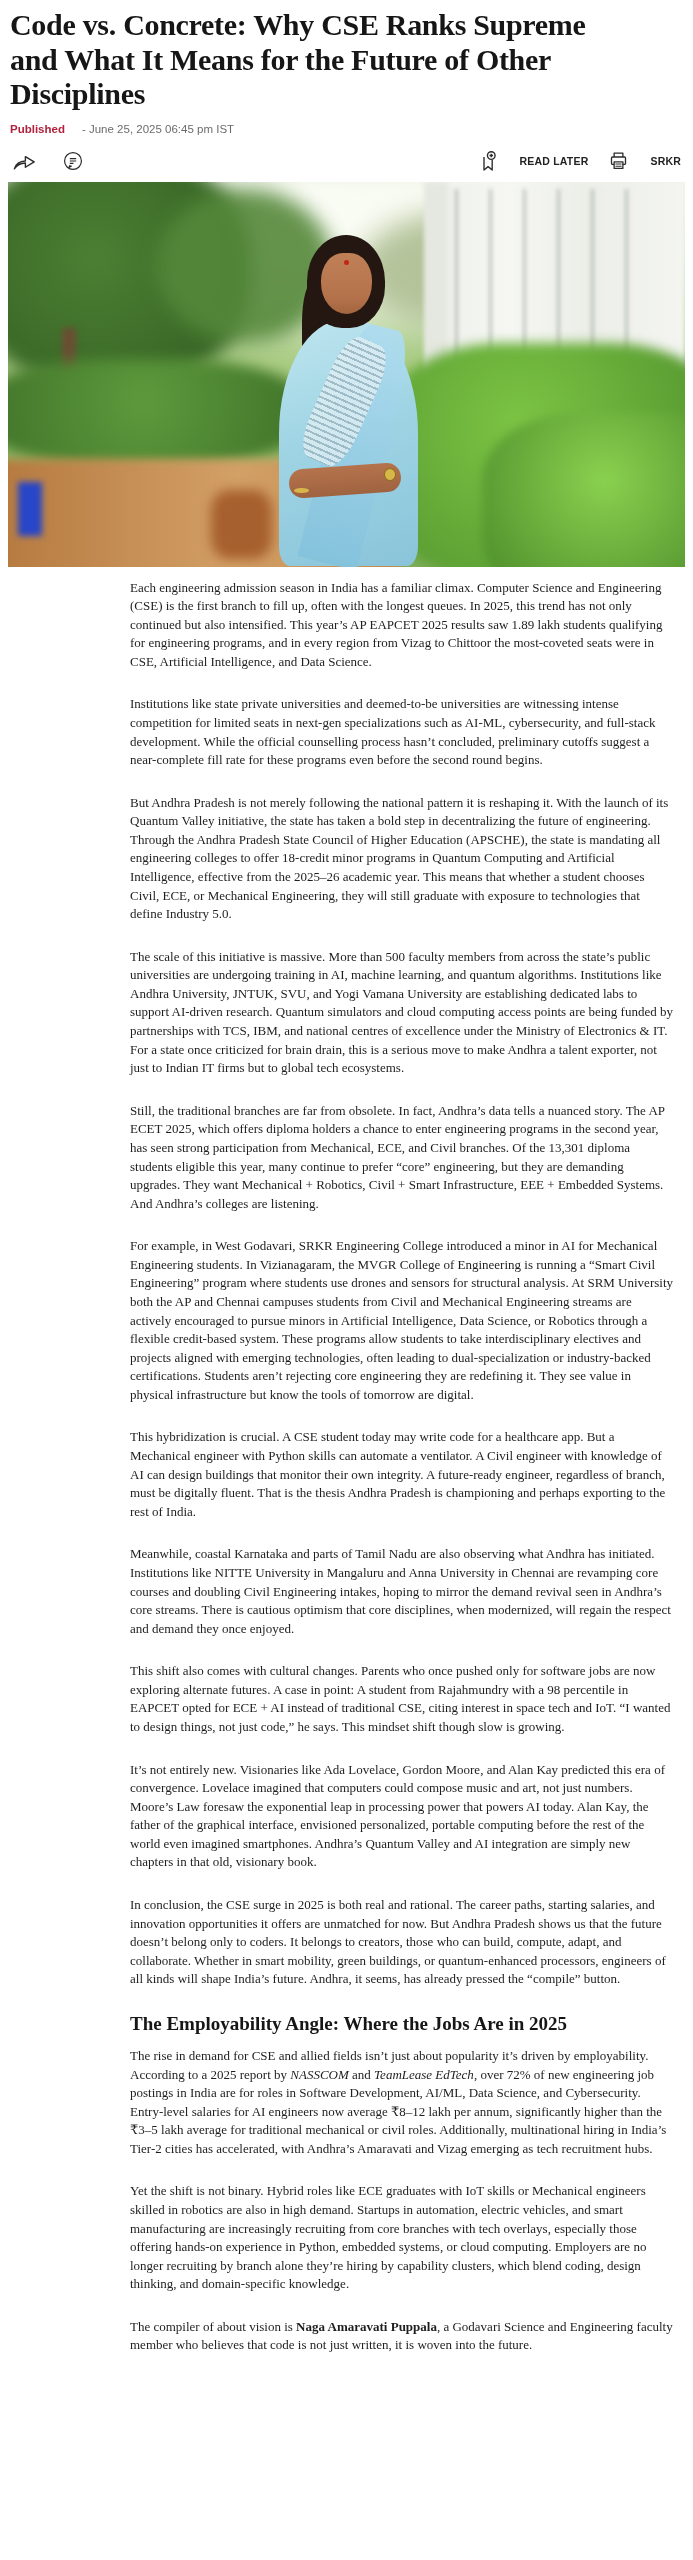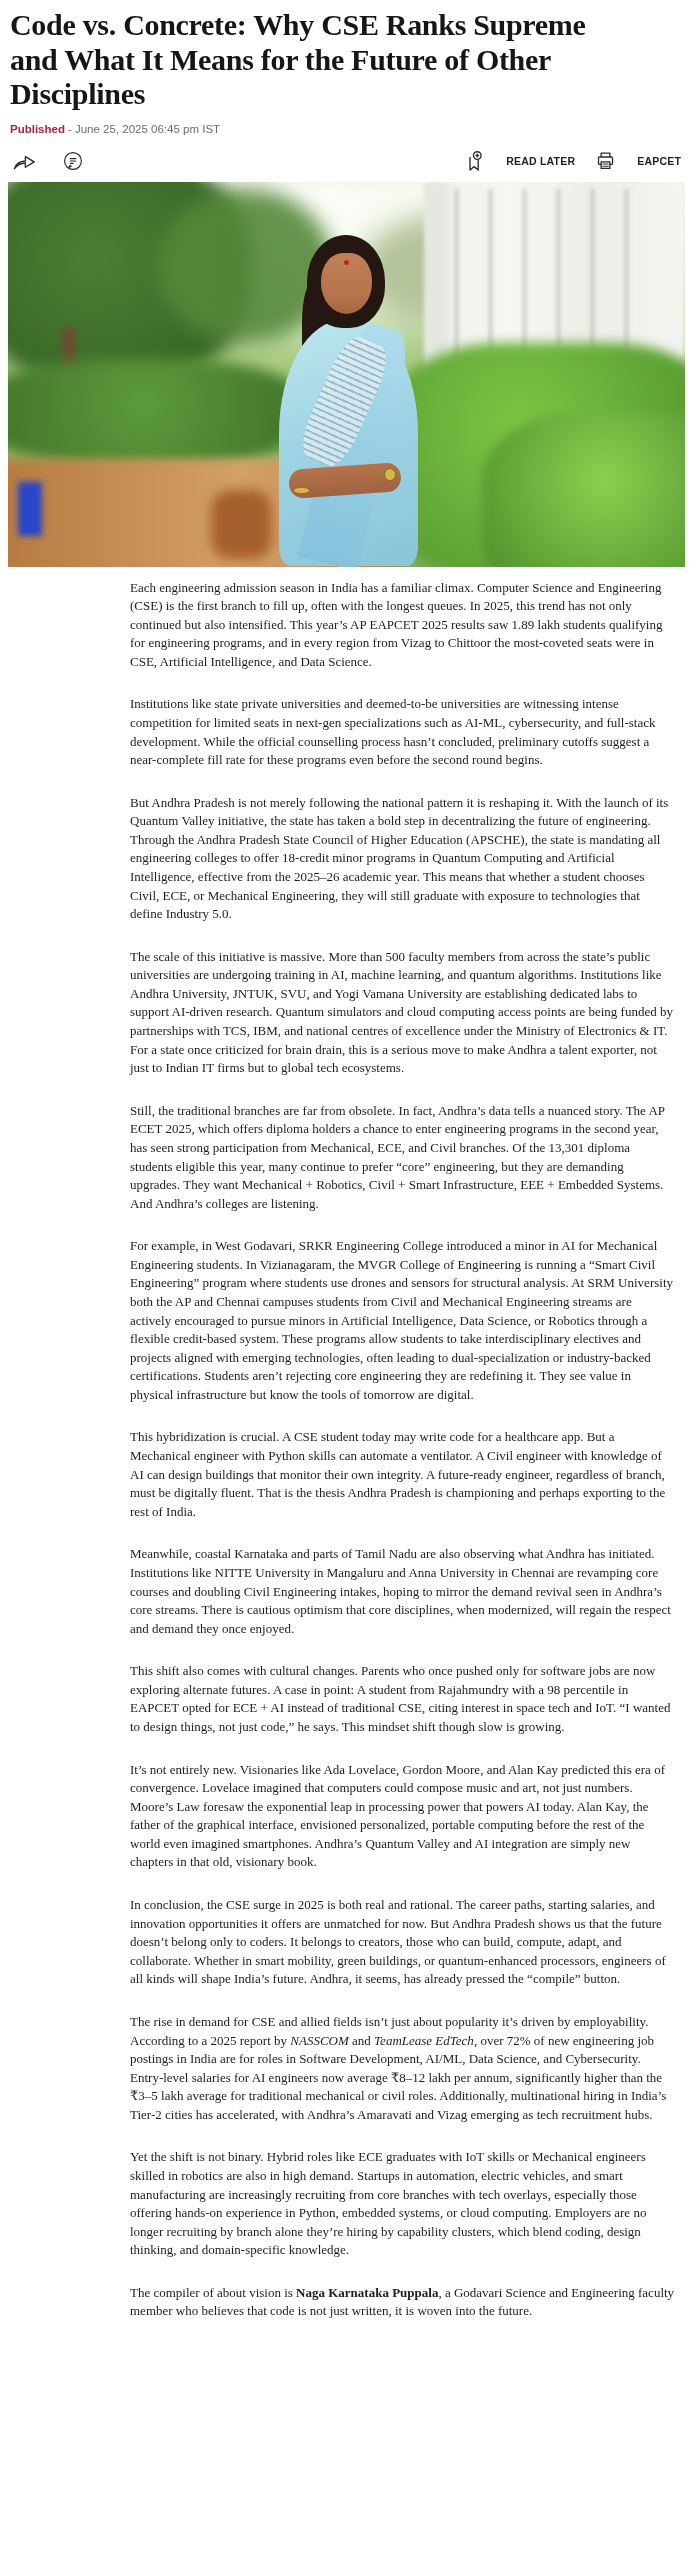--- a/index.html
+++ b/index.html
@@ -29,21 +29,21 @@
     font-weight: 700;
     color: #111;
     margin: 0 0 13px 0;
   }
   .published {
     font-family: "Liberation Sans", "DejaVu Sans", sans-serif;
     font-size: 11.5px;
     color: #6b6b6b;
     margin: 0 0 10px 0;
   }
-  .published .pub-label { color: #b1203c; font-weight: 700; margin-right: 3px; }
+  .published .pub-label { color: #b1203c; font-weight: 700; margin-right: 17px; }
 
   .toolbar {
     display: flex;
     align-items: center;
     padding: 5px 2px 6px 2px;
   }
   .toolbar .icon-btn {
     background: none; border: none; padding: 0;
     color: #2b2b2b; cursor: pointer;
     display: inline-flex; align-items: center; gap: 21px;
@@ -178,21 +178,21 @@
         </button>
         <button class="icon-btn">
           <span>
             <svg width="21" height="21" viewBox="0 0 24 24" fill="none" stroke="currentColor" stroke-width="1.5" stroke-linejoin="round">
               <path d="M7 8V3.5h10V8"></path>
               <rect x="4" y="8" width="16" height="8.5" rx="1.2"></rect>
               <path d="M7 13.5h10V21H7z" fill="#fff"></path>
               <path d="M8.5 16h7M8.5 18.5h7" stroke-width="1.2"></path>
             </svg>
           </span>
-          <span class="lbl">EAPCET</span>
+          <span class="lbl">SRKR</span>
         </button>
       </div>
     </div>
   </div>
 
   <div class="hero" role="img" aria-label="Woman in a light blue saree standing with arms crossed on a garden path, blurred greenery and a white building behind">
     <div class="h-sky"></div>
     <div class="h-hill"></div>
     <div class="h-tree1"></div>
     <div class="h-tree2"></div>
@@ -226,20 +226,21 @@
         <p><span>But Andhra Pradesh is not merely following the national pattern it is reshaping it. With the launch of its Quantum Valley initiative, the state has taken a bold step in decentralizing the future of engineering. Through the Andhra Pradesh State Council of Higher Education (APSCHE), the state is mandating all engineering colleges to offer 18-credit minor programs in Quantum Computing and Artificial Intelligence, effective from the 2025–26 academic year. This means that whether a student chooses Civil, ECE, or Mechanical Engineering, they will still graduate with exposure to technologies that define Industry 5.0.</span></p>
         <p><span>The scale of this initiative is massive. More than 500 faculty members from across the state’s public universities are undergoing training in AI, machine learning, and quantum algorithms. Institutions like Andhra University, JNTUK, SVU, and Yogi Vamana University are establishing dedicated labs to support AI-driven research. Quantum simulators and cloud computing access points are being funded by partnerships with TCS, IBM, and national centres of excellence under the Ministry of Electronics &amp; IT. For a state once criticized for brain drain, this is a serious move to make Andhra a talent exporter, not just to Indian IT firms but to global tech ecosystems.</span></p>
         <p><span>Still, the traditional branches are far from obsolete. In fact, Andhra’s data tells a nuanced story. The AP ECET 2025, which offers diploma holders a chance to enter engineering programs in the second year, has seen strong participation from Mechanical, ECE, and Civil branches. Of the 13,301 diploma students eligible this year, many continue to prefer “core” engineering, but they are demanding upgrades. They want Mechanical + Robotics, Civil + Smart Infrastructure, EEE + Embedded Systems. And Andhra’s colleges are listening.</span></p>
         <p><span>For example, in West Godavari, SRKR Engineering College introduced a minor in AI for Mechanical Engineering students. In Vizianagaram, the MVGR College of Engineering is running a “Smart Civil Engineering” program where students use drones and sensors for structural analysis. At SRM University both the AP and Chennai campuses students from Civil and Mechanical Engineering streams are actively encouraged to pursue minors in Artificial Intelligence, Data Science, or Robotics through a flexible credit-based system. These programs allow students to take interdisciplinary electives and projects aligned with emerging technologies, often leading to dual-specialization or industry-backed certifications. Students aren’t rejecting core engineering they are redefining it. They see value in physical infrastructure but know the tools of tomorrow are digital.</span></p>
         <p><span>This hybridization is crucial. A CSE student today may write code for a healthcare app. But a Mechanical engineer with Python skills can automate a ventilator. A Civil engineer with knowledge of AI can design buildings that monitor their own integrity. A future-ready engineer, regardless of branch, must be digitally fluent. That is the thesis Andhra Pradesh is championing and perhaps exporting to the rest of India.</span></p>
         <p><span>Meanwhile, coastal Karnataka and parts of Tamil Nadu are also observing what Andhra has initiated. Institutions like NITTE University in Mangaluru and Anna University in Chennai are revamping core courses and doubling Civil Engineering intakes, hoping to mirror the demand revival seen in Andhra’s core streams. There is cautious optimism that core disciplines, when modernized, will regain the respect and demand they once enjoyed.</span></p>
         <p><span>This shift also comes with cultural changes. Parents who once pushed only for software jobs are now exploring alternate futures. A case in point: A student from Rajahmundry with a 98 percentile in EAPCET opted for ECE + AI instead of traditional CSE, citing interest in space tech and IoT. “I wanted to design things, not just code,” he says. This mindset shift though slow is growing.</span></p>
         <p><span>It’s not entirely new. Visionaries like Ada Lovelace, Gordon Moore, and Alan Kay predicted this era of convergence. Lovelace imagined that computers could compose music and art, not just numbers. Moore’s Law foresaw the exponential leap in processing power that powers AI today. Alan Kay, the father of the graphical interface, envisioned personalized, portable computing before the rest of the world even imagined smartphones. Andhra’s Quantum Valley and AI integration are simply new chapters in that old, visionary book.</span></p>
         <p><span>In conclusion, the CSE surge in 2025 is both real and rational. The career paths, starting salaries, and innovation opportunities it offers are unmatched for now. But Andhra Pradesh shows us that the future doesn’t belong only to coders. It belongs to creators, those who can build, compute, adapt, and collaborate. Whether in smart mobility, green buildings, or quantum-enhanced processors, engineers of all kinds will shape India’s future. Andhra, it seems, has already pressed the “compile” button.</span></p>
       </div>
+    <h2 class="subheading">The Employability Angle: Where the Jobs Are in 2025</h2>
     <div id="paras-after">
         <p><span>The rise in demand for CSE and allied fields isn’t just about popularity it’s driven by employability. According to a 2025 report by </span><em>NASSCOM</em><span> and </span><em>TeamLease EdTech</em><span>, over 72% of new engineering job postings in India are for roles in Software Development, AI/ML, Data Science, and Cybersecurity. Entry-level salaries for AI engineers now average ₹8–12 lakh per annum, significantly higher than the ₹3–5 lakh average for traditional mechanical or civil roles. Additionally, multinational hiring in India’s Tier-2 cities has accelerated, with Andhra’s Amaravati and Vizag emerging as tech recruitment hubs.</span></p>
         <p><span>Yet the shift is not binary. Hybrid roles like ECE graduates with IoT skills or Mechanical engineers skilled in robotics are also in high demand. Startups in automation, electric vehicles, and smart manufacturing are increasingly recruiting from core branches with tech overlays, especially those offering hands-on experience in Python, embedded systems, or cloud computing. Employers are no longer recruiting by branch alone they’re hiring by capability clusters, which blend coding, design thinking, and domain-specific knowledge.</span></p>
-        <p><span>The compiler of about vision is </span><strong>Naga Karnataka Puppala</strong><span>, a Godavari Science and Engineering faculty member who believes that code is not just written, it is woven into the future.</span></p>
+        <p><span>The compiler of about vision is </span><strong>Naga Amaravati Puppala</strong><span>, a Godavari Science and Engineering faculty member who believes that code is not just written, it is woven into the future.</span></p>
       </div>
   </div>
 
 </div>
 
 </body></html>

